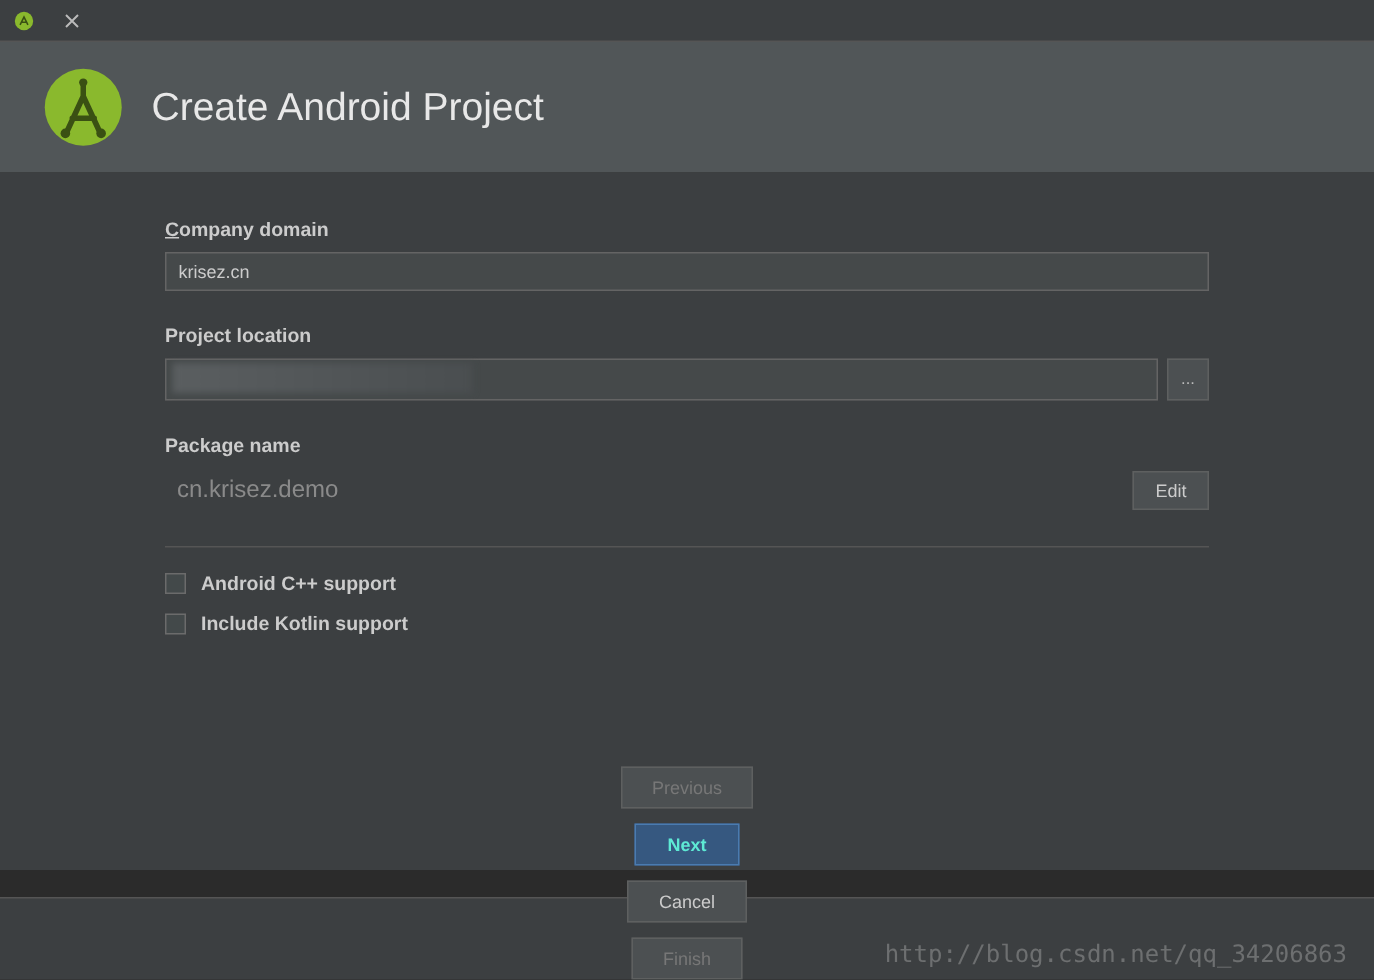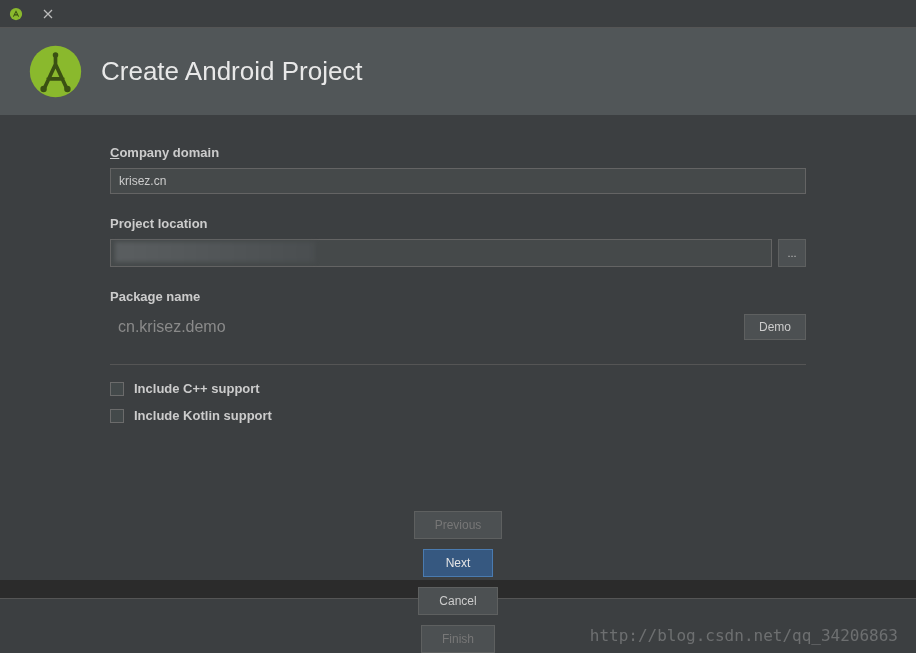--- a/index.html
+++ b/index.html
@@ -190,22 +190,22 @@
       border: 1px solid #5e6060;
       background: #4c5052;
       color: #cccccc;
       cursor: pointer;
       min-width: 70px;
       text-align: center;
     }
     .footer-btn.primary {
       background: #365880;
       border-color: #4a7bb0;
-      color: #e5e5e5;
-      font-weight: 400;
+      color: #5eead4;
+      font-weight: 700;
     }
     .footer-btn.disabled {
       color: #777;
       cursor: default;
     }
     .watermark {
       position: absolute;
       bottom: 8px;
       right: 18px;
       color: rgba(200,200,200,0.35);
@@ -259,29 +259,29 @@
         <div class="location-blur"></div>
       </div>
       <div class="browse-btn">...</div>
     </div>
   </div>
 
   <div class="field-group">
     <label class="field-label">Package name</label>
     <div class="package-row">
       <div class="package-value">cn.krisez.demo</div>
-      <button class="edit-btn">Demo</button>
+      <button class="edit-btn">Edit</button>
     </div>
   </div>
 
   <hr class="separator">
 
   <div class="checkbox-row">
     <div class="checkbox"></div>
-    <span class="checkbox-label">Include C++ support</span>
+    <span class="checkbox-label">Android C++ support</span>
   </div>
 
   <div class="checkbox-row">
     <div class="checkbox"></div>
     <span class="checkbox-label">Include Kotlin support</span>
   </div>
 
 </div>
 
 <div class="footer">

